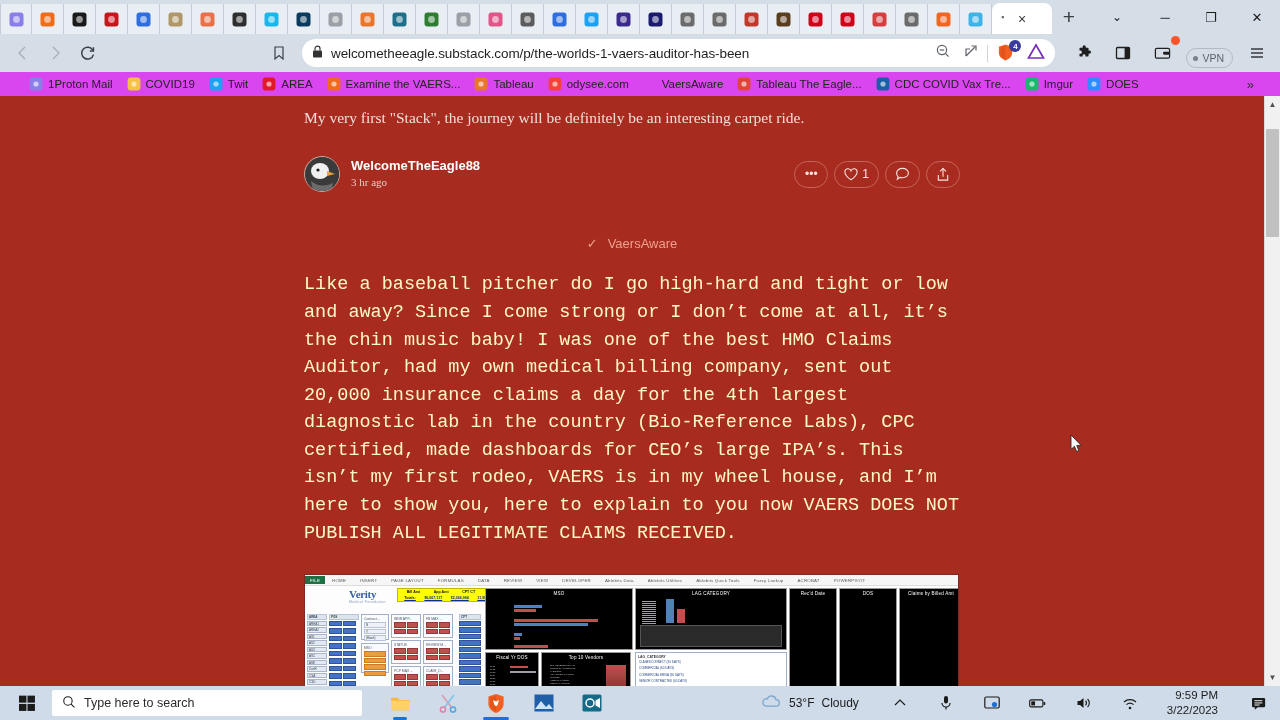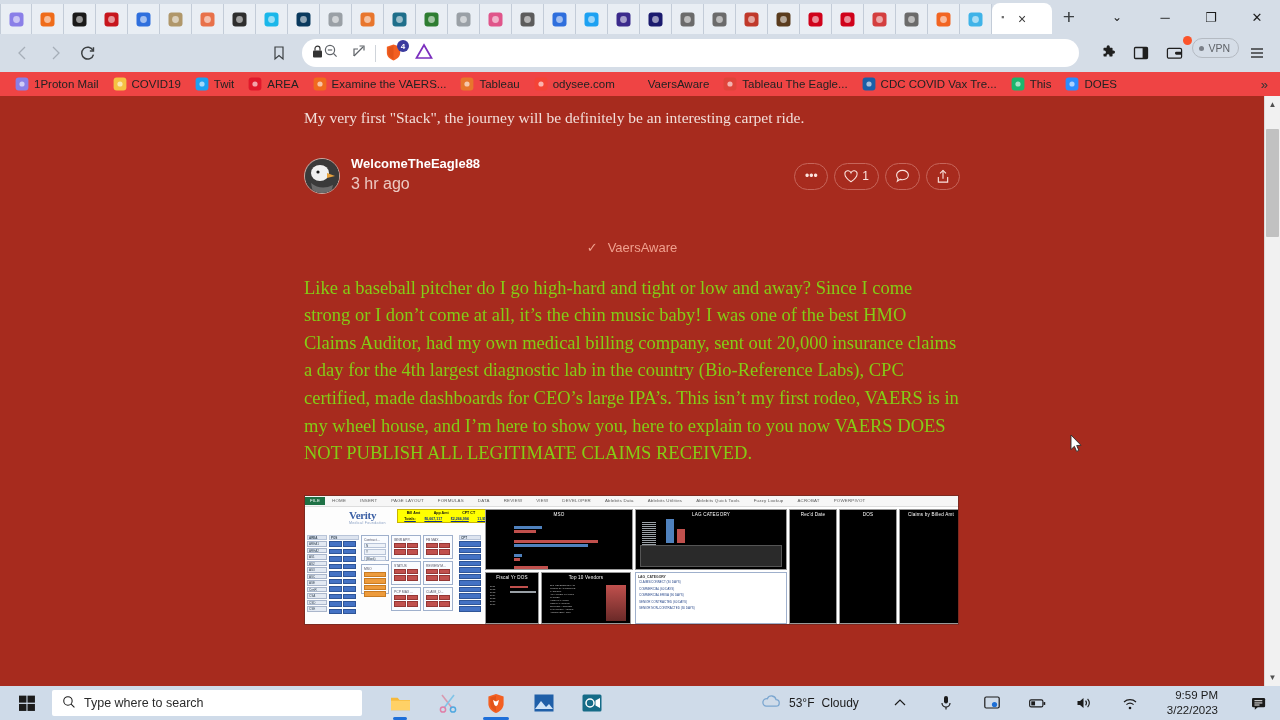--- a/index.html
+++ b/index.html
@@ -61,31 +61,31 @@
     margin-left: 8px; letter-spacing: -0.1px;
   }
   .url-right { display: flex; align-items: center; gap: 3px; }
   .divider-v { width: 1px; height: 17px; background: #cfd4da; margin: 0 5px; }
   .shield-wrap { position: relative; width: 20px; height: 20px; }
   .shield-badge {
     position: absolute; top: -3px; right: -5px; background: #3b3b9e; color: #fff;
     font-size: 8px; border-radius: 50%; width: 12px; height: 12px;
     display: flex; align-items: center; justify-content: center; font-weight: 700;
   }
-  .toolbar-right { display: flex; align-items: flex-start; gap: 3px; padding-left: 6px; }
+  .toolbar-right { display: flex; align-items: flex-end; gap: 9px; padding-left: 6px; }
   .wallet-wrap { position: relative; }
   .wallet-dot { position: absolute; top: -2px; right: -3px; width: 9px; height: 9px; border-radius: 50%; background: #fb542b; }
   .vpn-pill {
     border: 1px solid #b4bac2; border-radius: 11px; height: 20px; padding: 0 8px 0 6px;
     display: flex; align-items: center; gap: 4px; font-size: 10.5px; color: #5f6368;
   }
   .vpn-dot { width: 5px; height: 5px; border-radius: 50%; background: #7b8089; }
 
   
-  .bookmarks { height: 24px; background: #ef4444; display: flex; align-items: center; padding: 0 8px; gap: 0; overflow: hidden; }
+  .bookmarks { height: 24px; background: #d946ef; display: flex; align-items: center; padding: 0 22px; gap: 0; overflow: hidden; }
   .bm { display: flex; align-items: center; gap: 5px; padding: 2px 7px; height: 20px; white-space: nowrap; }
   .bm-label { font-size: 11.5px; color: #222; }
   .bm-ico { width: 14px; height: 14px; display: flex; align-items: center; justify-content: center; flex: 0 0 14px; }
   .bm-more { margin-left: auto; font-size: 13px; color: #333; padding-right: 4px; }
 
   
   .viewport { flex: 1; position: relative; background: #9b2c20; display: flex; overflow: hidden; }
   .page {
     flex: 1; background: #a72b1e; position: relative; overflow: hidden;
   }
@@ -97,40 +97,40 @@
   }
 
   .byline { display: flex; align-items: center; margin-top: 27px; }
   .avatar {
     width: 36px; height: 36px; border-radius: 50%; flex: 0 0 36px;
     background: radial-gradient(circle at 40% 35%, #e9e9e9 0 28%, #5a5a5a 29% 55%, #2f2f2f 56% 100%);
     border: 1px solid #c8a79f; overflow:hidden; position: relative;
   }
   .byline-txt { margin-left: 11px; }
   .byline-name { color: #fff; font-size: 13px; font-weight: 700; line-height: 1.3; }
-  .byline-time { color: #ecc9c2; font-size: 16px; line-height: 1.4; }
+  .byline-time { color: #ecc9c2; font-size: 11px; line-height: 1.4; font-family: Liberation Serif, serif; }
   .actions { margin-left: auto; display: flex; align-items: center; gap: 6px; }
   .act {
     height: 27px; min-width: 34px; border: 1px solid #c6655a; border-radius: 14px;
     display: flex; align-items: center; justify-content: center; gap: 4px;
     color: #fbe4df; font-size: 12px; padding: 0 9px;
   }
 
   .subscribed {
     margin-top: 44px; display: flex; align-items: center; justify-content: center; gap: 10px;
     color: #f0a08e; font-size: 13px;
   }
 
   .post-h1 {
     margin-top: 42px; color: #ffffff; font-size: 29px; font-weight: 700;
     letter-spacing: -0.3px; line-height: 1.2;
   }
   .post-p {
-    margin-top: 20px; color: #84cc16; font-size: 18.5px;
-    font-family: Liberation Serif, serif; line-height: 1.49;
+    margin-top: 20px; color: #fef9c3; font-size: 18.5px;
+    font-family: Liberation Mono, monospace; line-height: 1.49;
   }
 
   
   .embed { margin-top: 27px; width: 655px; height: 130px; background: #f2f2f2; border: 1px solid #7d2a20; overflow: hidden; position: relative; }
   .xl-ribbon { height: 11px; background: #f6f6f6; display: flex; align-items: center; gap: 0; border-bottom: 1px solid #ddd; }
   .xl-file { background: #1e7145; color: #fff; font-size: 4.4px; padding: 1.5px 5px; letter-spacing: .2px; }
   .xl-tab { color: #5a5a5a; font-size: 4.4px; padding: 0 7px; white-space: nowrap; letter-spacing: .2px; }
   .xl-body { display: flex; height: 119px; background: #ffffff; }
   .xl-left { width: 212px; background: #fdfdfd; position: relative; padding: 2px; }
   .verity { font-family: "Liberation Serif", serif; font-size: 11px; color: #3b5fa4; font-weight: 700; padding-left: 42px; letter-spacing: -.3px; }
@@ -417,20 +417,21 @@
         </svg>
     </div>
 
     <div class="urlbar">
       <span>
         <svg width="11" height="13" viewBox="0 0 11 13">
             <rect x="1" y="5.4" width="9" height="7" rx="1" fill="#333"></rect>
             <path d="M3 5.4 V3.6 a2.5 2.5 0 0 1 5 0 V5.4" fill="none" stroke="#333" stroke-width="1.2"></path>
           </svg>
       </span>
+      <span class="url-text">welcometheeagle.substack.com/p/the-worlds-1-vaers-auditor-has-been</span>
       <span class="url-right">
         <span>
           <svg width="16" height="16" viewBox="0 0 16 16">
               <circle cx="7" cy="7" r="4.6" fill="none" stroke="#5f6368" stroke-width="1.2"></circle>
               <line x1="4.8" y1="7" x2="9.2" y2="7" stroke="#5f6368" stroke-width="1.2"></line>
               <line x1="10.4" y1="10.4" x2="13.6" y2="13.6" stroke="#5f6368" stroke-width="1.2"></line>
             </svg>
         </span>
         <span style="width:6px"></span>
         <span>
@@ -578,21 +579,21 @@
         </span>
         <span class="bm-label">CDC COVID Vax Tre...</span>
       </div>
       <div class="bm">
         <span class="bm-ico">
           <svg width="14" height="14" viewBox="0 0 14 14">
             <rect x="0.6" y="0.6" width="12.8" height="12.8" rx="3" fill="#1bb76e"></rect>
             <circle cx="7" cy="7" r="2.6" fill="#fff" opacity="0.6"></circle>
           </svg>
         </span>
-        <span class="bm-label">This</span>
+        <span class="bm-label">Imgur</span>
       </div>
       <div class="bm">
         <span class="bm-ico">
           <svg width="14" height="14" viewBox="0 0 14 14">
             <rect x="0.6" y="0.6" width="12.8" height="12.8" rx="3" fill="#2d8cff"></rect>
             <circle cx="7" cy="7" r="2.6" fill="#fff" opacity="0.6"></circle>
           </svg>
         </span>
         <span class="bm-label">DOES</span>
       </div>
@@ -930,21 +931,21 @@
         <rect x="8" y="8.4" width="7" height="6.6" fill="#1b1b1b"></rect>
       </svg>
   </div>
   <div class="searchbox">
     <span>
       <svg width="14" height="14" viewBox="0 0 16 16">
           <circle cx="6.8" cy="6.8" r="4.8" fill="none" stroke="#1b1b1b" stroke-width="1.2"></circle>
           <line x1="10.4" y1="10.4" x2="14.2" y2="14.2" stroke="#1b1b1b" stroke-width="1.2"></line>
         </svg>
     </span>
-    <span>Type where to search</span>
+    <span>Type here to search</span>
   </div>
 
   <div class="tb-apps">
     <div class="tb-app running">
       <svg width="21" height="19" viewBox="0 0 22 20">
           <path d="M1 4 h7 l2 2.4 h11 V17 H1 Z" fill="#f6b93b"></path>
           <path d="M1 7 h20 V17 H1 Z" fill="#ffd166"></path>
         </svg>
     </div>
     <div class="tb-app">

